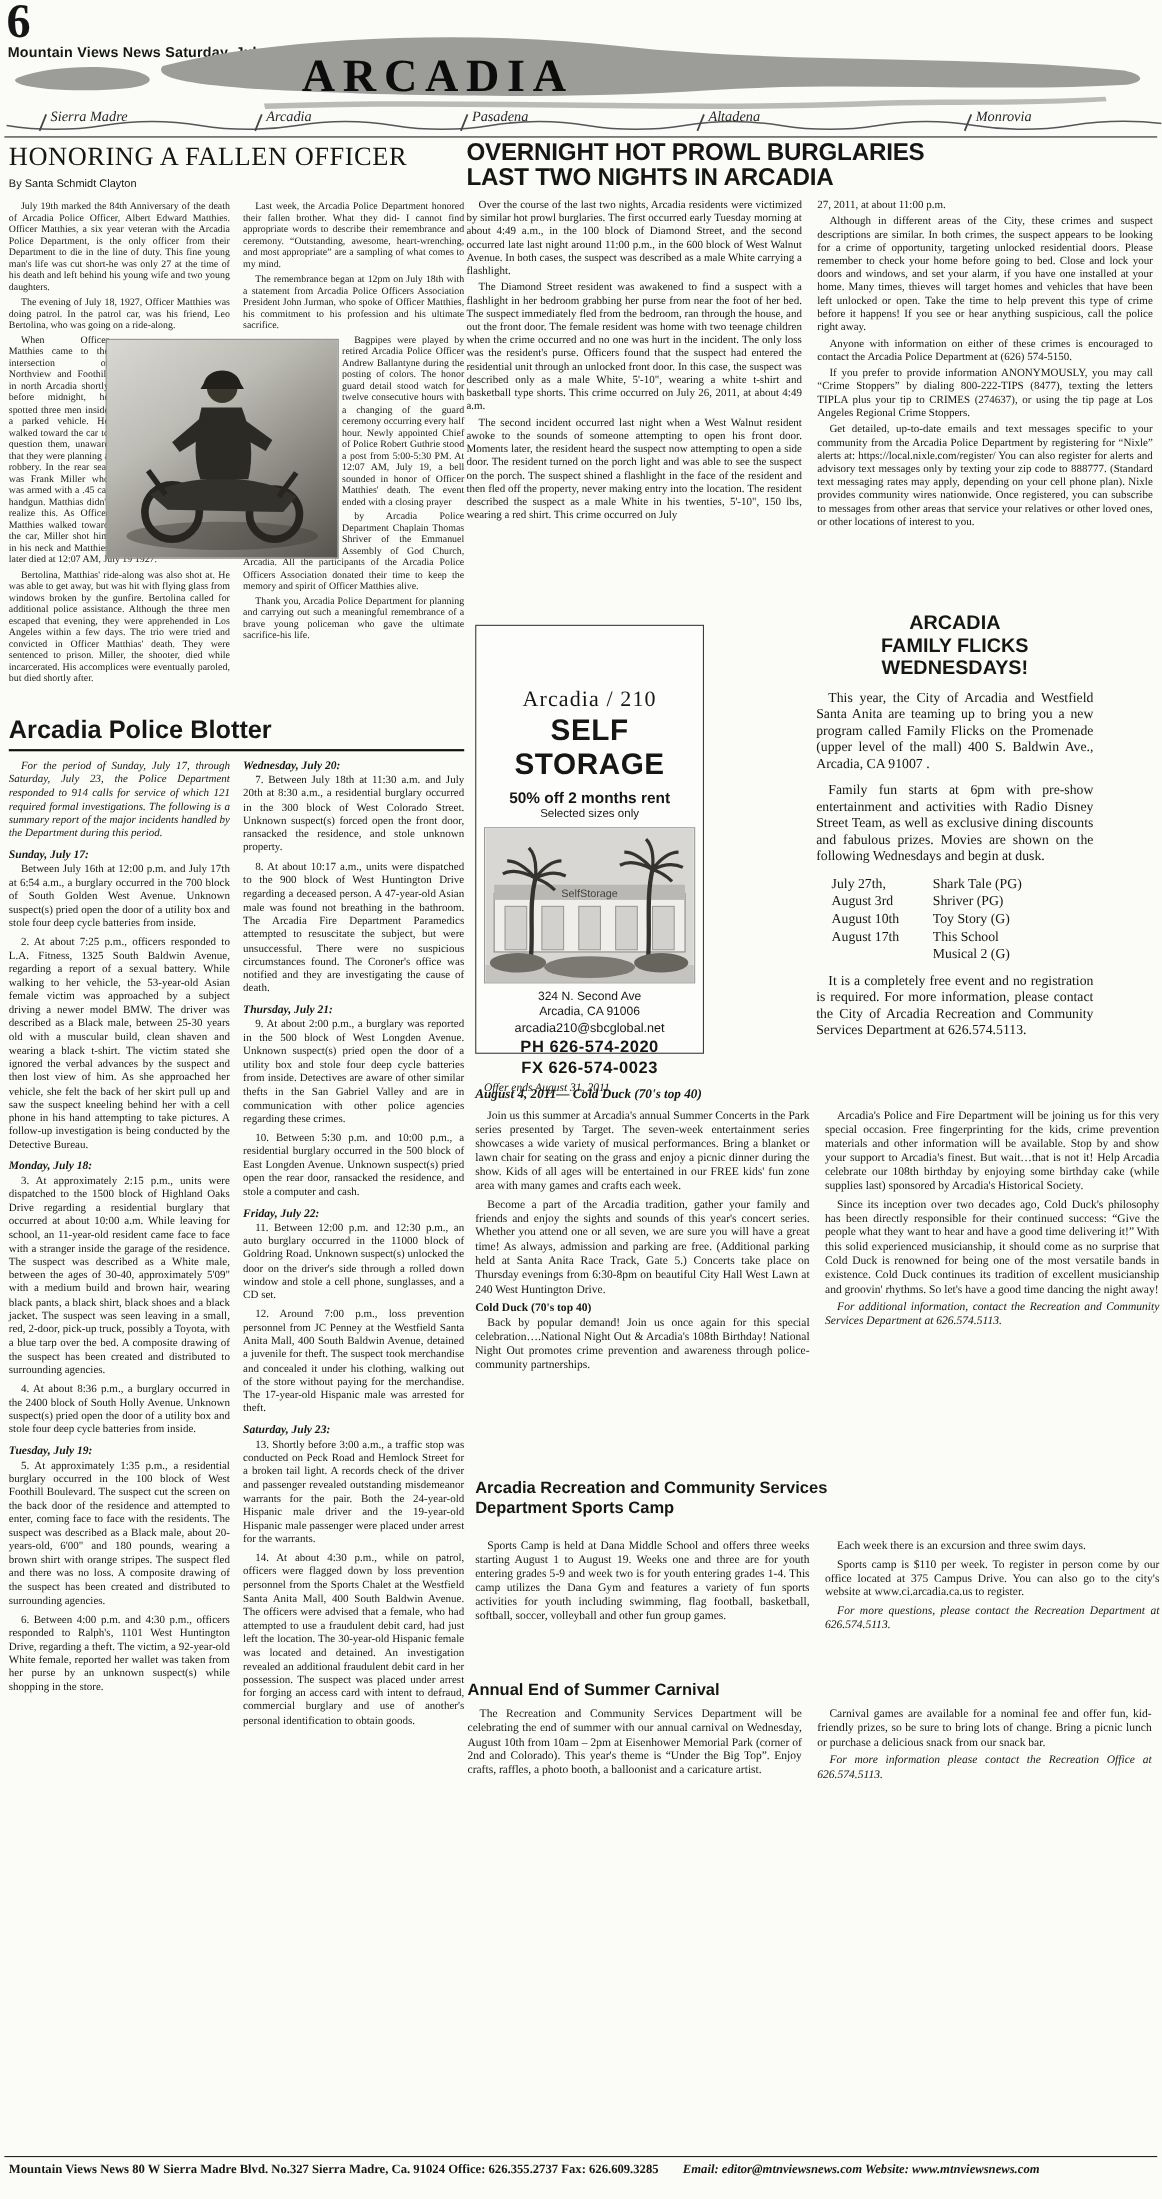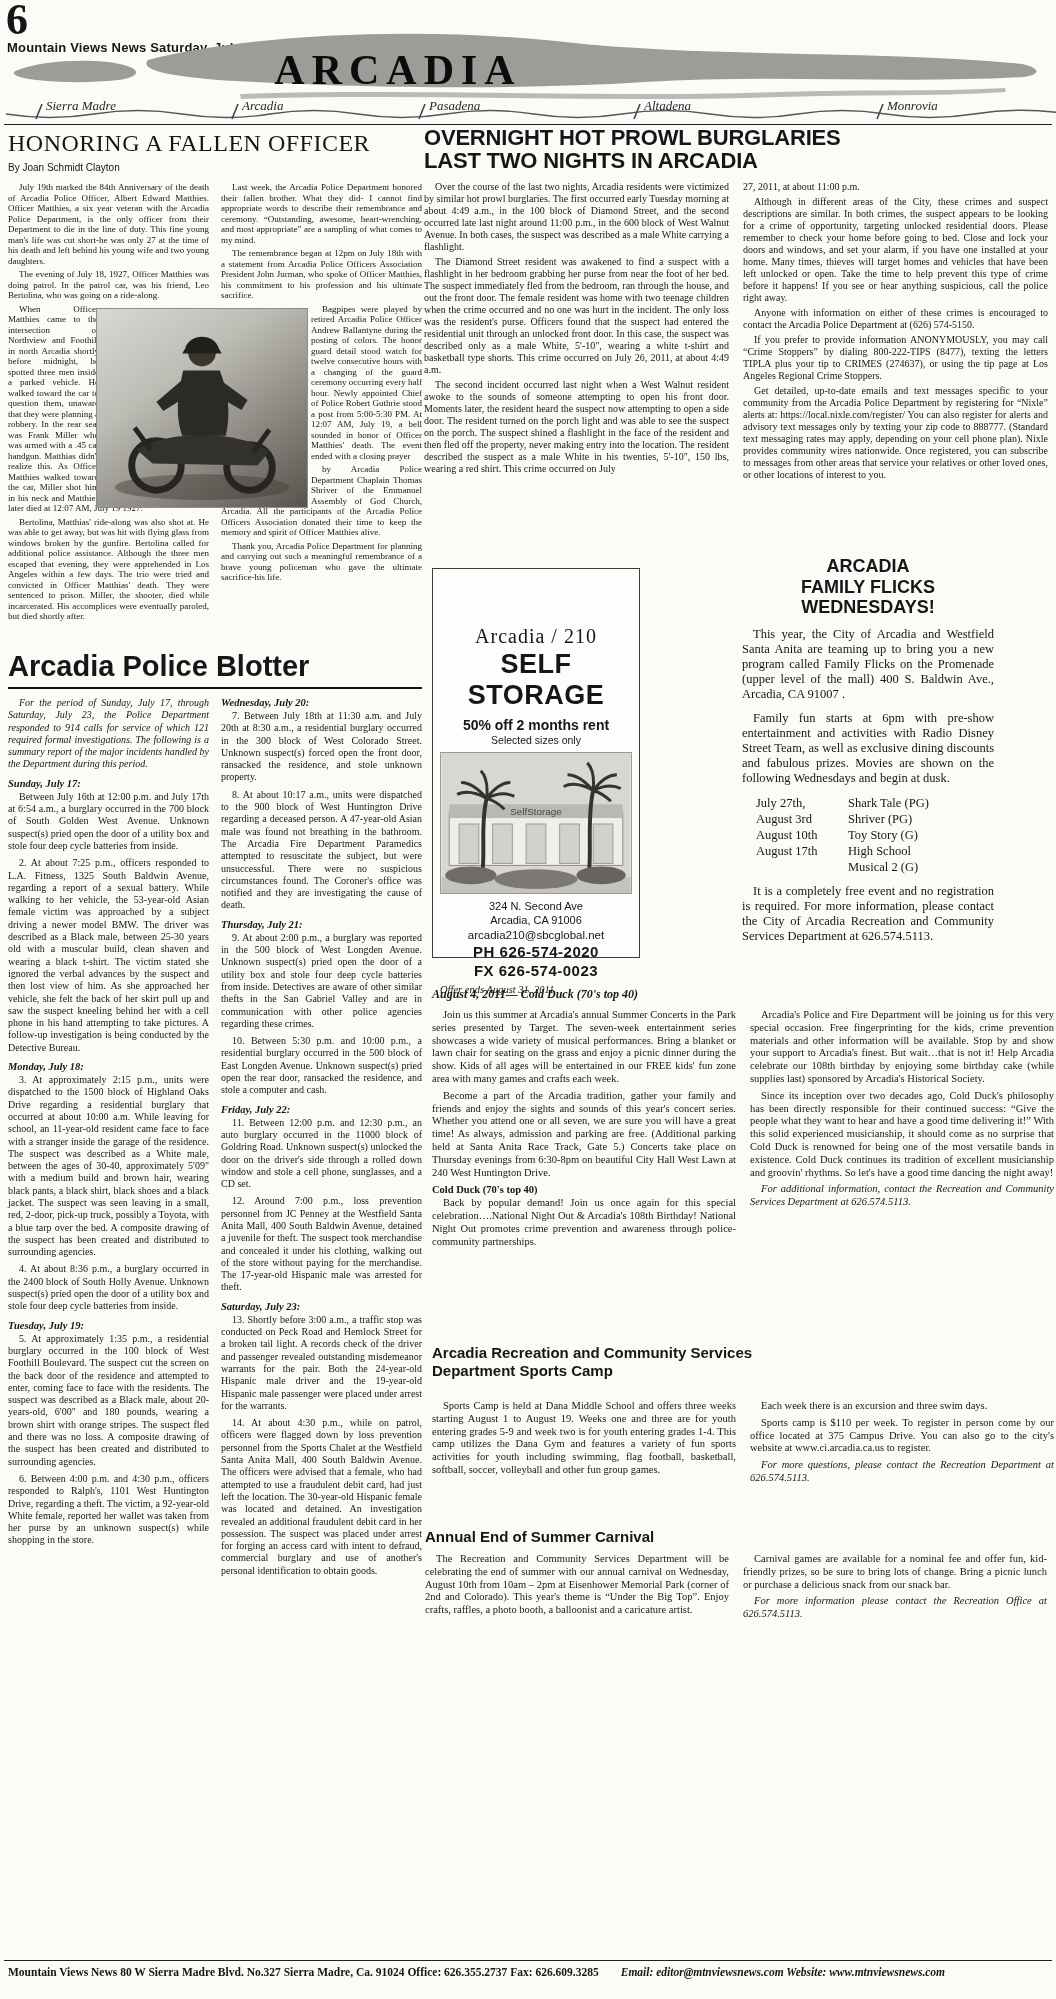--- a/index.html
+++ b/index.html
@@ -67,21 +67,21 @@
   
   #flicks { left:742px; top:556px; width:252px; }
   #flicks .t { text-align:center; font-family:"Liberation Sans",sans-serif; font-weight:bold; font-size:18px; line-height:1.15; }
   #flicks p { font-size:12.5px; line-height:15px; margin-top:9px; }
   #flicks .sched { margin:9px 0 0 14px; }
   .sched-row { font-size:12.5px; line-height:16px; }
   .sched-date { display:inline-block; width:92px; }
 
   
   #blotter { left:8px; top:650px; width:414px; }
-  #blotter h2 { font-family:"Liberation Sans",sans-serif; font-weight:bold; font-size:29px;
+  #blotter h2 { font-family:"Liberation Sans",sans-serif; font-weight:bold; font-size:23px;
     padding-bottom:4px; border-bottom:2px solid #111; margin-bottom:8px; }
   #blotter .cols { gap:12px; }
   #blotter .col { width:201px; }
   #blotter p { font-size:10px; line-height:12.3px; margin-bottom:5px; }
   #blotter .intro { font-style:italic; }
   .day { font-size:10.5px; font-style:italic; font-weight:bold; margin:7px 0 2px; }
 
   
   .sec-h { font-family:"Liberation Sans",sans-serif; font-weight:bold; }
   #concerts { left:432px; top:984px; width:622px; }
@@ -122,21 +122,21 @@
 <span class="abs city" id="city-0">Sierra Madre</span>
 <span class="abs city" id="city-1">Arcadia</span>
 <span class="abs city" id="city-2">Pasadena</span>
 <span class="abs city" id="city-3">Altadena</span>
 <span class="abs city" id="city-4">Monrovia</span>
 
 <div class="abs rule" id="rule-top"></div>
 
 <section class="abs" id="honoring">
   <h1>HONORING A FALLEN OFFICER</h1>
-  <div class="byline">By Joan Schmidt Clayton</div>
+  <div class="byline">By Santa Schmidt Clayton</div>
   <div class="cols">
     <div class="col">
       <p class="j">July 19th marked the 84th Anniversary of the death of Arcadia Police Officer, Albert Edward Matthies. Officer Matthies, a six year veteran with the Arcadia Police Department, is the only officer from their Department to die in the line of duty. This fine young man's life was cut short-he was only 27 at the time of his death and left behind his young wife and two young daughters.</p>
       <p class="j">The evening of July 18, 1927, Officer Matthies was doing patrol. In the patrol car, was his friend, Leo Bertolina, who was going on a ride-along.</p>
       <div class="spacer-r"></div>
       <p class="j">When Officer Matthies came to the intersection of Northview and Foothill in north Arcadia shortly before midnight, he spotted three men inside a parked vehicle. He walked toward the car to question them, unaware that they were planning a robbery. In the rear seat was Frank Miller who was armed with a .45 cal handgun. Matthias didn't realize this. As Officer Matthies walked toward the car, Miller shot him in his neck and Matthies later died at 12:07 AM, July 19 1927.</p>
       <p class="j">Bertolina, Matthias' ride-along was also shot at. He was able to get away, but was hit with flying glass from windows broken by the gunfire. Bertolina called for additional police assistance. Although the three men escaped that evening, they were apprehended in Los Angeles within a few days. The trio were tried and convicted in Officer Matthias' death. They were sentenced to prison. Miller, the shooter, died while incarcerated. His accomplices were eventually paroled, but died shortly after.</p>
     </div>
     <div class="col">
       <p class="j">Last week, the Arcadia Police Department honored their fallen brother. What they did- I cannot find appropriate words to describe their remembrance and ceremony. “Outstanding, awesome, heart-wrenching, and most appropriate” are a sampling of what comes to my mind.</p>
@@ -221,21 +221,21 @@
     <span>ARCADIA</span><br>
     <span>FAMILY FLICKS</span><br>
     <span>WEDNESDAYS!</span>
   </div>
   <p class="j">This year, the City of Arcadia and Westfield Santa Anita are teaming up to bring you a new program called Family Flicks on the Promenade (upper level of the mall) 400 S. Baldwin Ave., Arcadia, CA  91007 .</p>
   <p class="j">Family fun starts at 6pm with pre-show entertainment and activities with Radio Disney Street Team, as well as exclusive dining discounts and fabulous prizes.  Movies are shown on the following Wednesdays and begin at dusk.</p>
   <div class="sched">
     <div class="sched-row"><span class="sched-date">July 27th,</span><span>Shark Tale (PG)</span></div>
     <div class="sched-row"><span class="sched-date">August 3rd</span><span>Shriver (PG)</span></div>
     <div class="sched-row"><span class="sched-date">August 10th</span><span>Toy Story (G)</span></div>
-    <div class="sched-row"><span class="sched-date">August 17th</span><span>High School</span></div>
+    <div class="sched-row"><span class="sched-date">August 17th</span><span>This School</span></div>
     <div class="sched-row"><span class="sched-date"></span><span>Musical 2 (G)</span></div>
   </div>
   <p class="j">It is a completely free event and no registration is required. For more information, please contact the City of Arcadia Recreation and Community Services Department at 626.574.5113.</p>
 </section>
 
 <section class="abs" id="blotter">
   <h2>Arcadia Police Blotter</h2>
   <div class="cols">
     <div class="col">
       <p class="j intro">For the period of Sunday, July 17, through Saturday, July 23, the Police Department responded to 914 calls for service of which 121 required formal investigations.  The following is a summary report of the major incidents handled by the Department during this period.</p>

